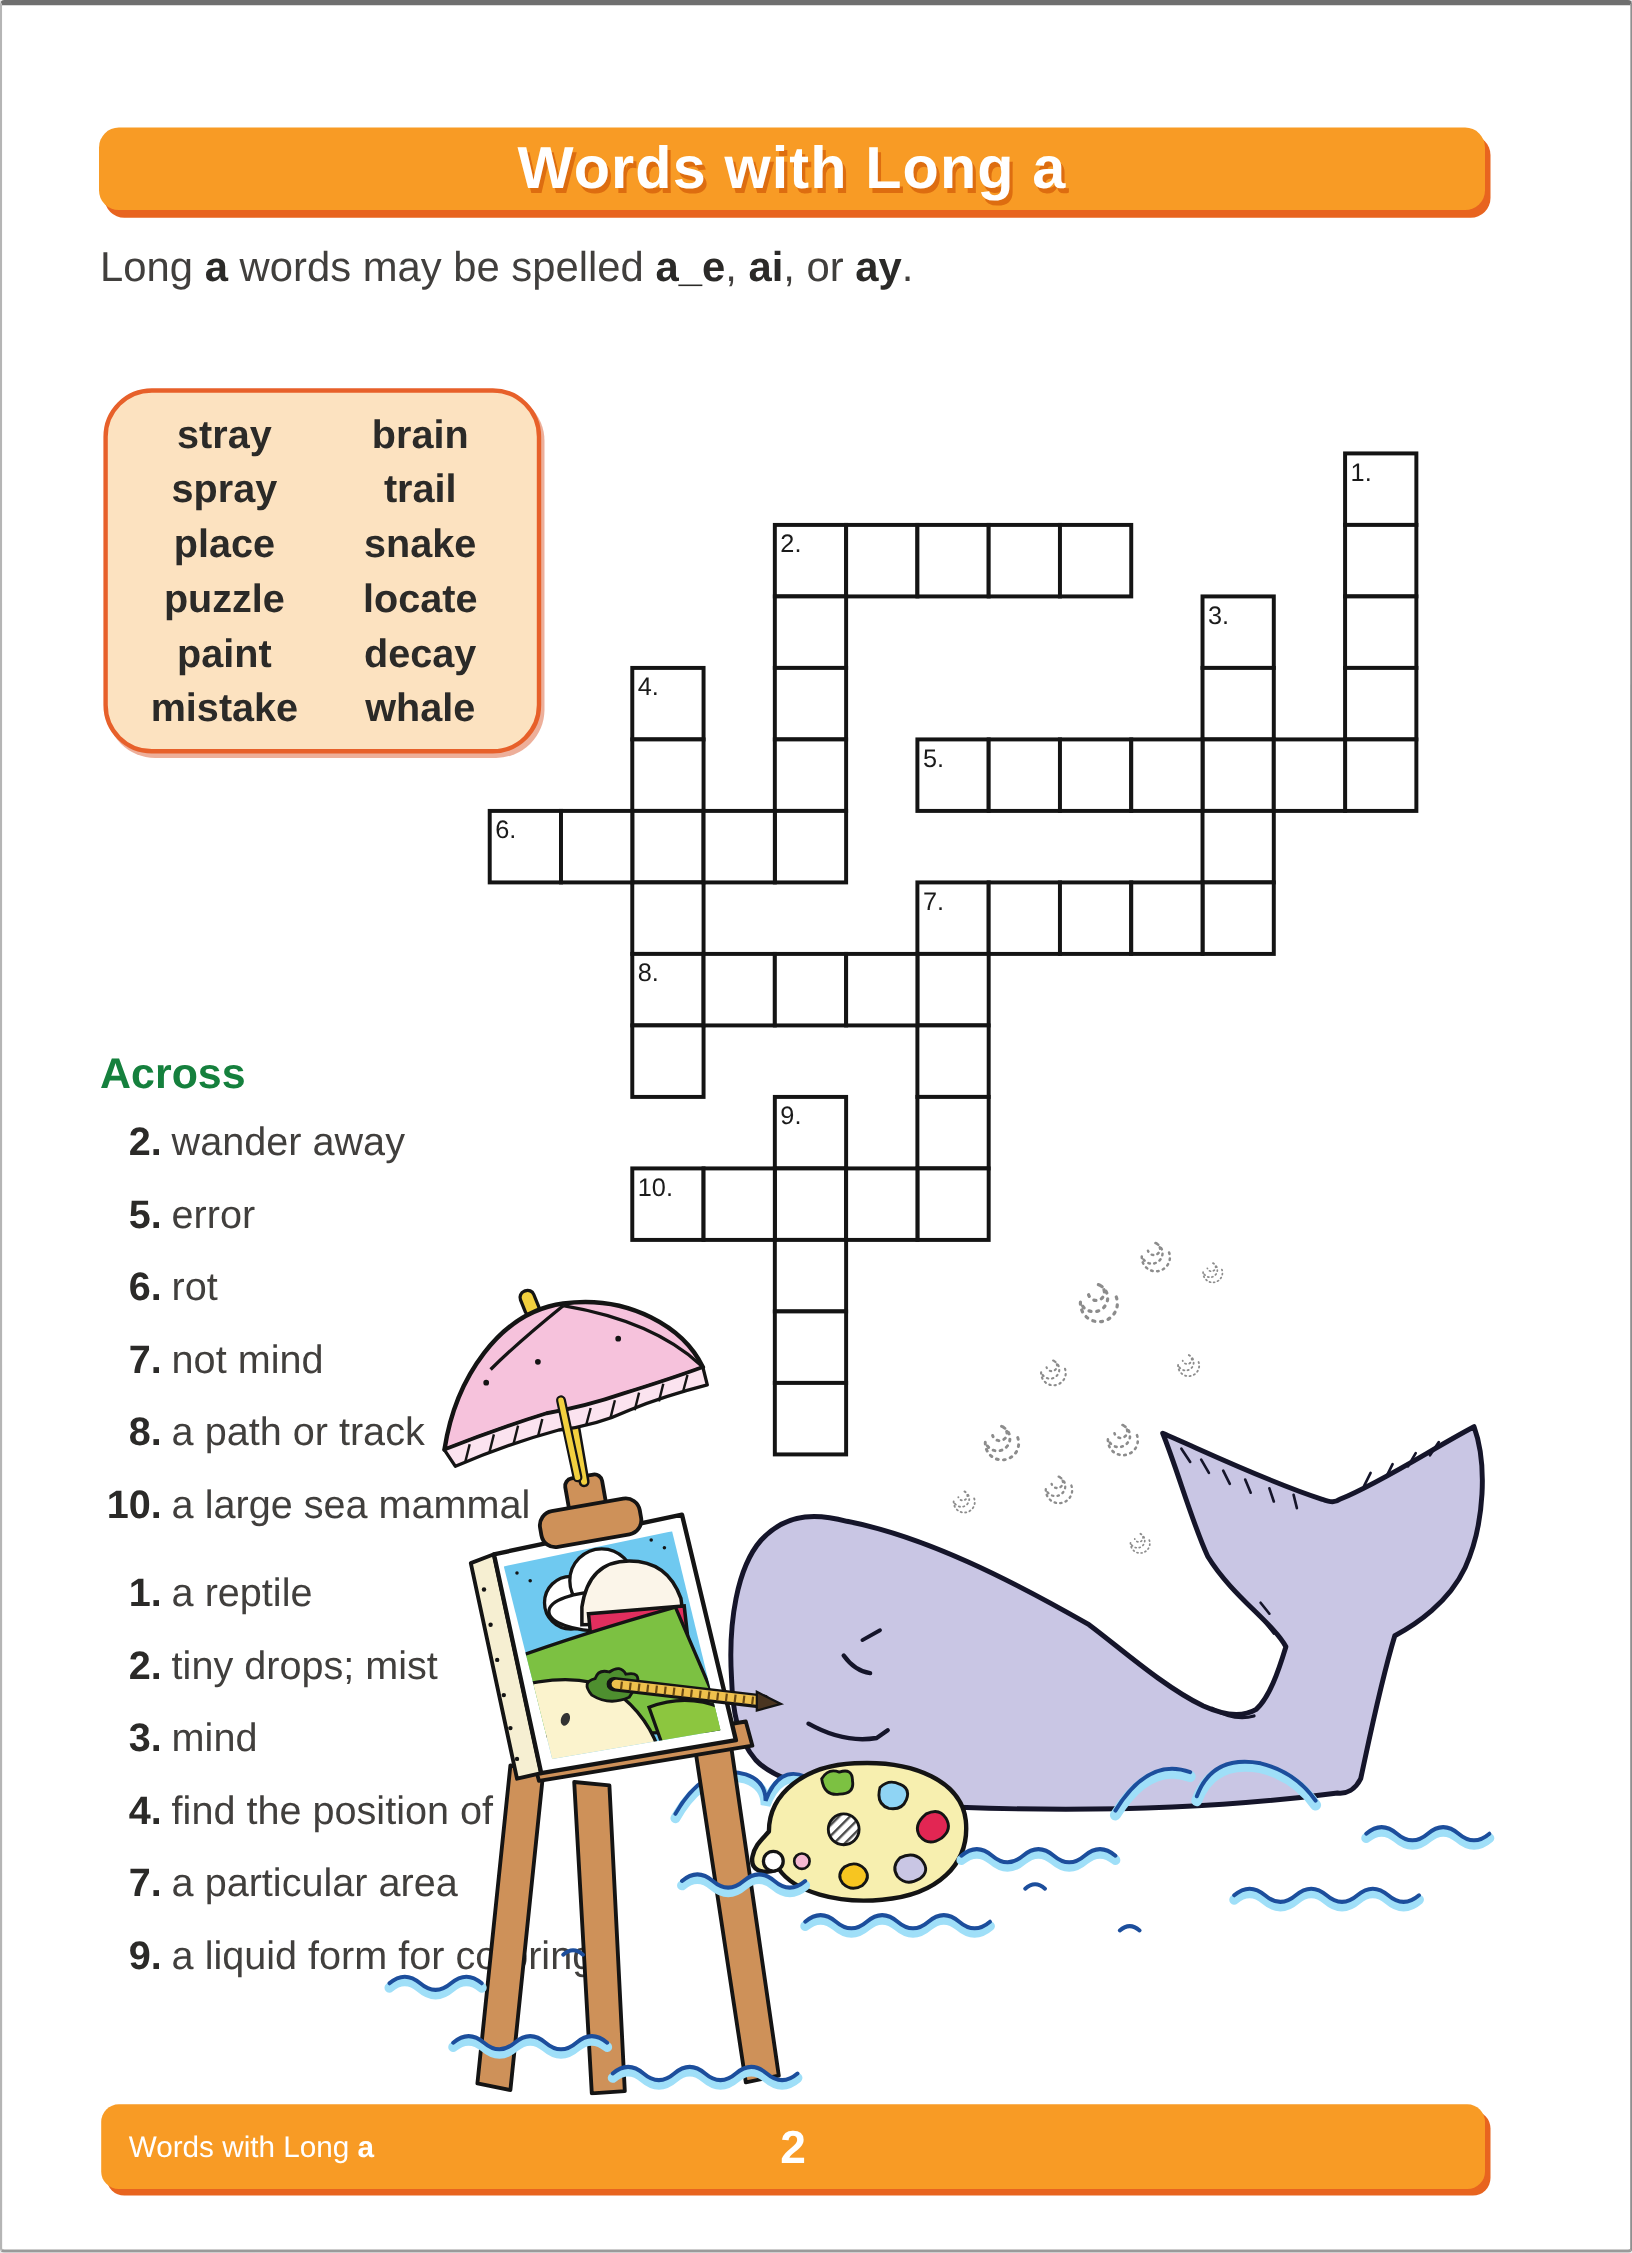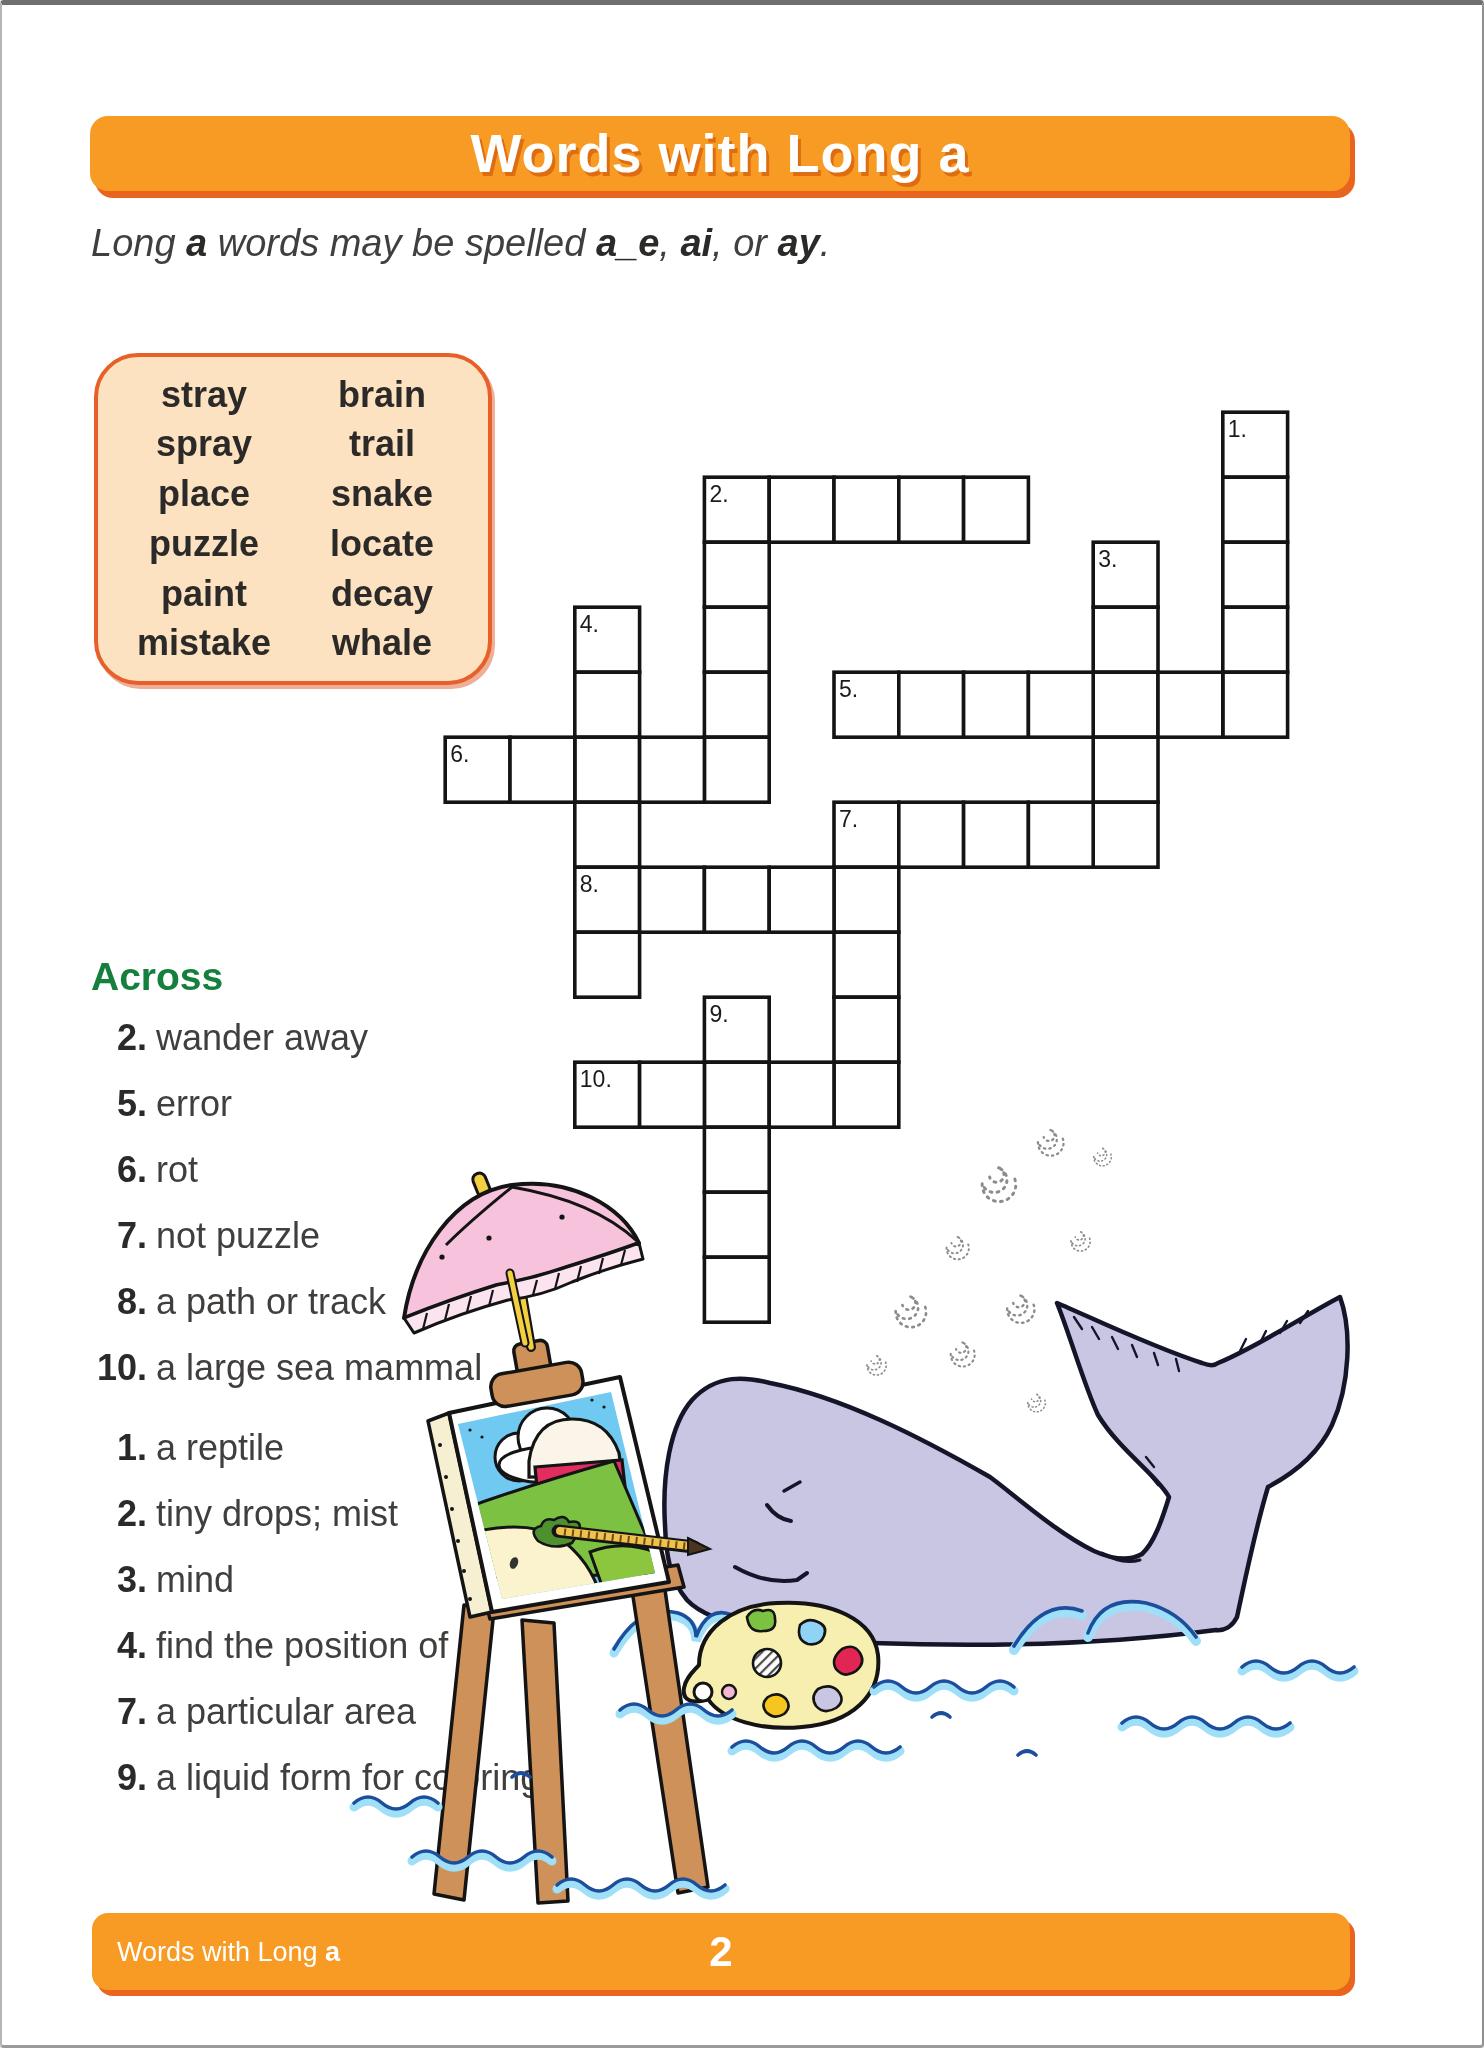--- a/index.html
+++ b/index.html
@@ -13,21 +13,21 @@
   
   .banner{
     left:88px;top:111px;width:1260px;height:75px;background:var(--orange);
     border-radius:18px;box-shadow:5px 7px 0 var(--orange-dark);
   }
   .banner-title{
     width:100%;text-align:center;line-height:75px;font-size:54px;font-weight:bold;
     color:#ffffff;letter-spacing:1px;text-shadow:3px 4px 0 #dd6d10;
   }
   
-  .intro{left:89px;font-size:38px;color:#413f3d;white-space:nowrap;line-height:1.05;font-style:italic;}
+  .intro{left:89px;font-size:38px;color:#413f3d;white-space:nowrap;line-height:1.05;}
   .intro .b{font-weight:bold;color:#2b2a28;}
   
   .word-box{
     left:92px;top:348px;width:398px;height:332px;background:var(--box-fill);
     border:4px solid var(--box-border);border-radius:44px;
     box-shadow:3px 4px 0 rgba(216,77,32,.45);
     display:grid;grid-template-columns:1fr 1fr;align-content:space-evenly;justify-items:center;
     padding:6px 17px;box-sizing:border-box;
   }
   .word-box span{font-size:36px;font-weight:bold;color:#2b2a28;line-height:1;}
@@ -152,21 +152,21 @@
     <div class="clue">
         <span class="num">5.</span>
         <span class="txt">error</span>
       </div>
     <div class="clue">
         <span class="num">6.</span>
         <span class="txt">rot</span>
       </div>
     <div class="clue">
         <span class="num">7.</span>
-        <span class="txt">not puzzle</span>
+        <span class="txt">not mind</span>
       </div>
     <div class="clue">
         <span class="num">8.</span>
         <span class="txt">a path or track</span>
       </div>
     <div class="clue">
         <span class="num">10.</span>
         <span class="txt">a large sea mammal</span>
       </div>
   </div>

